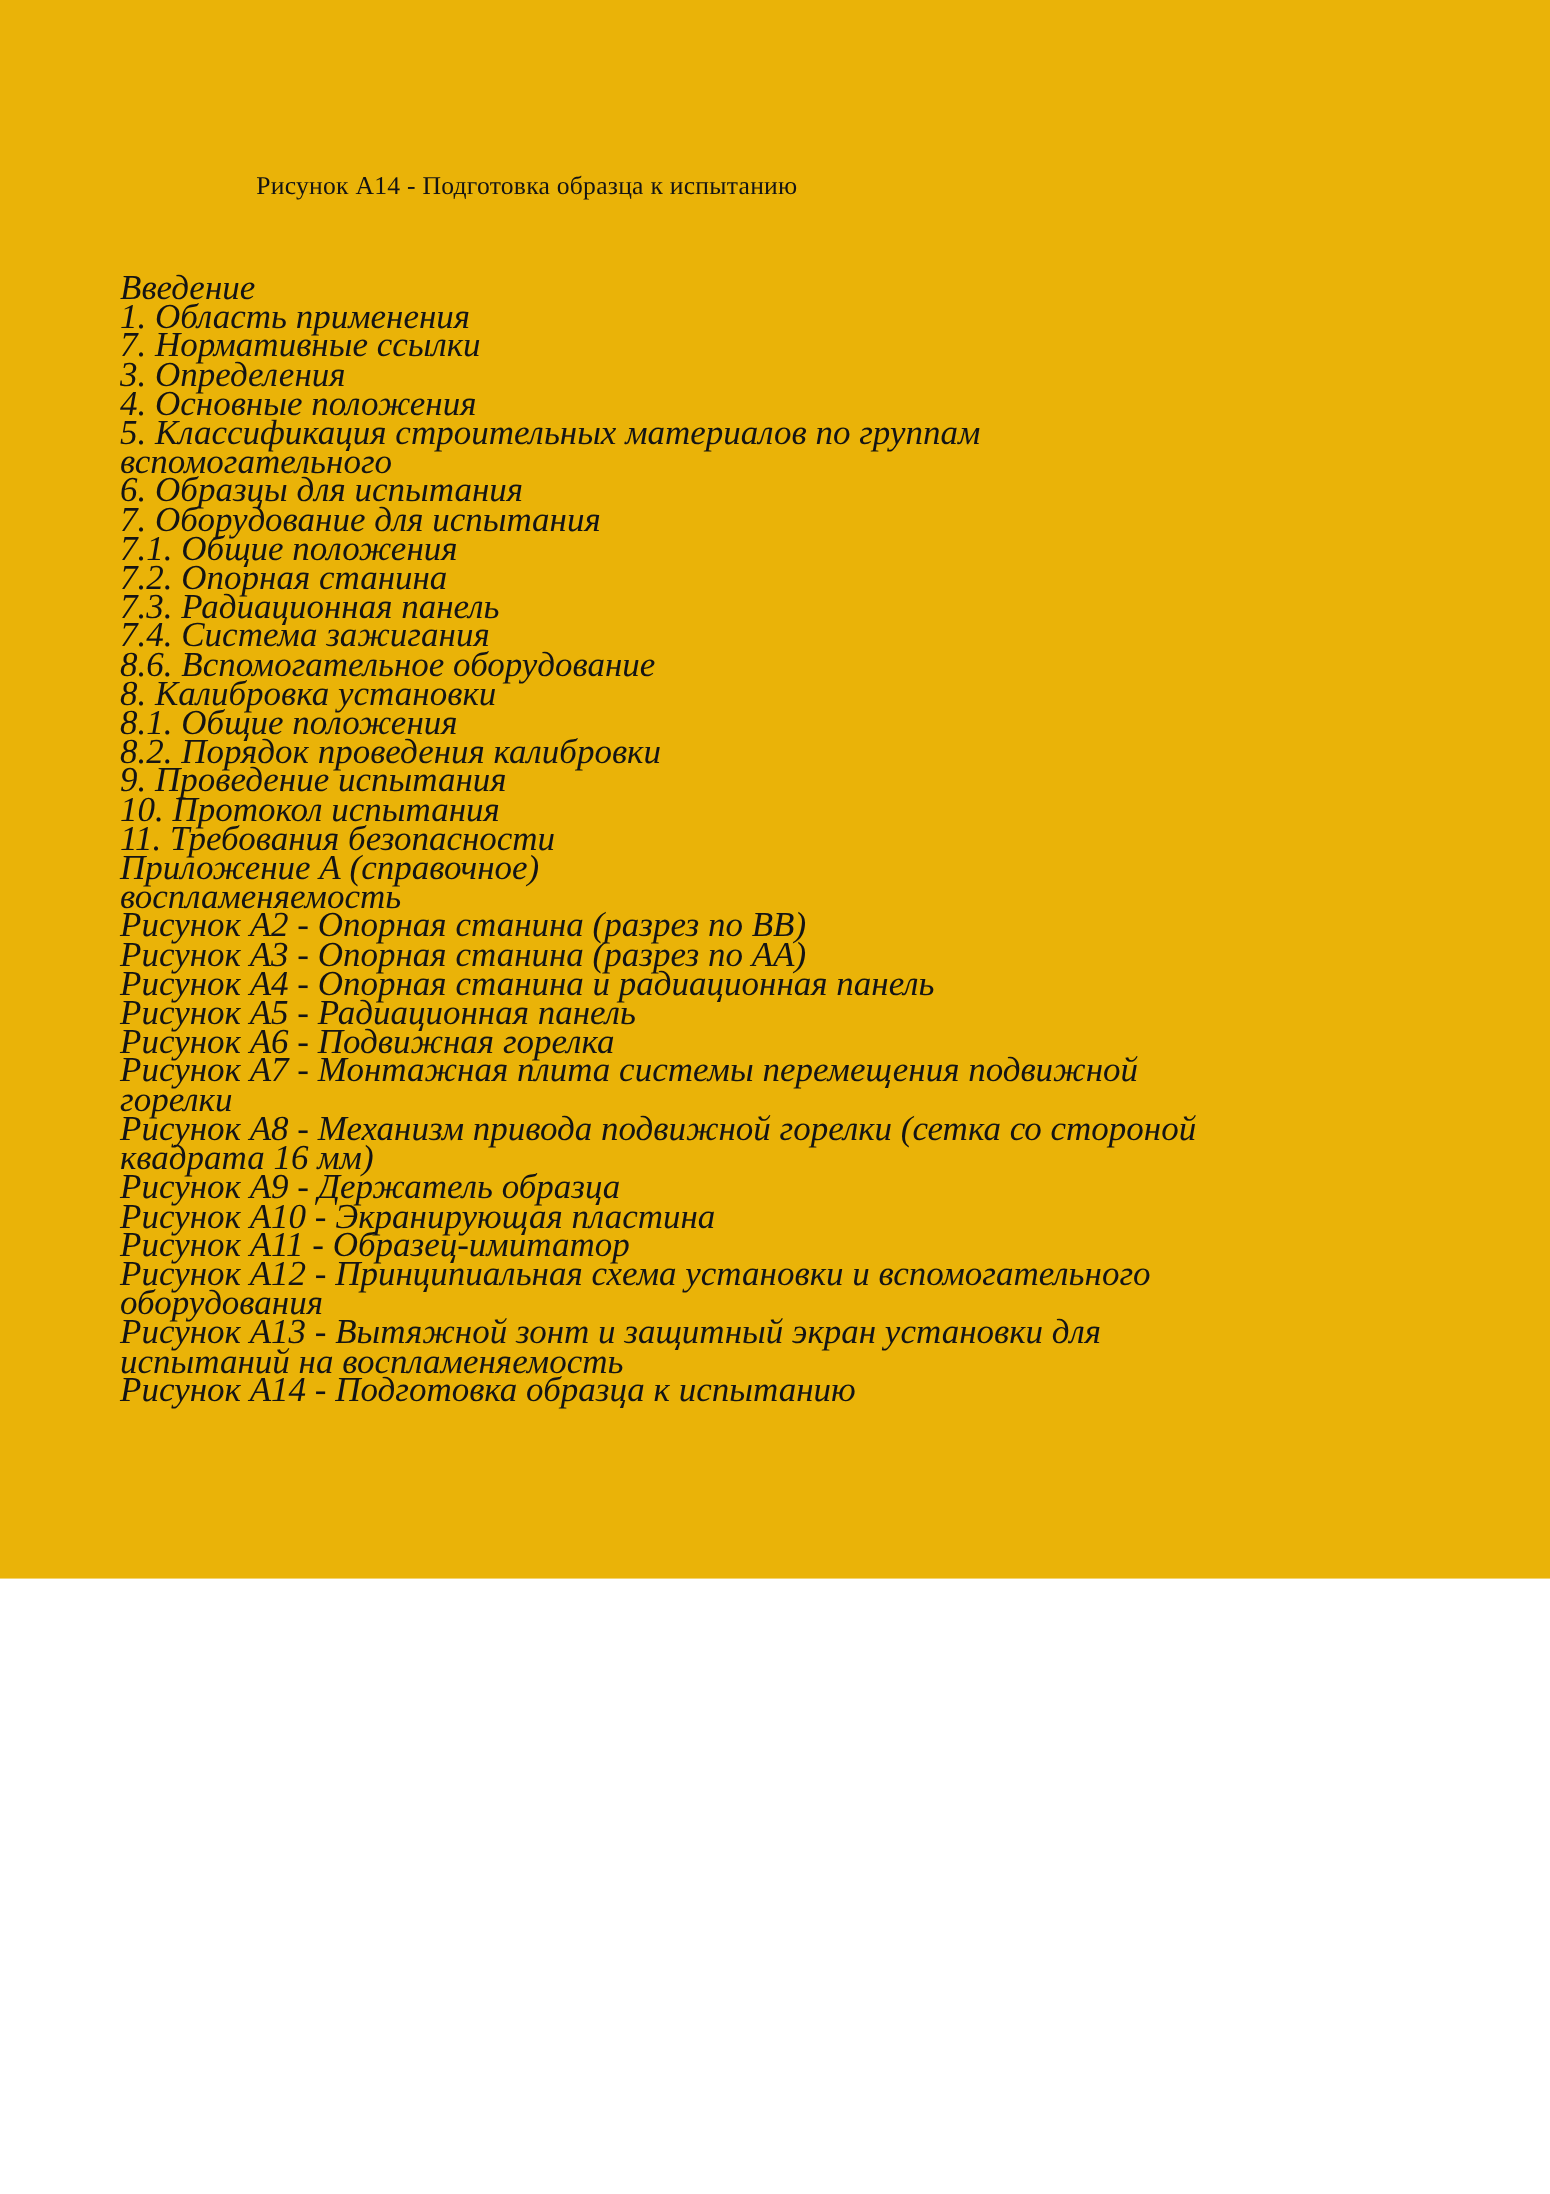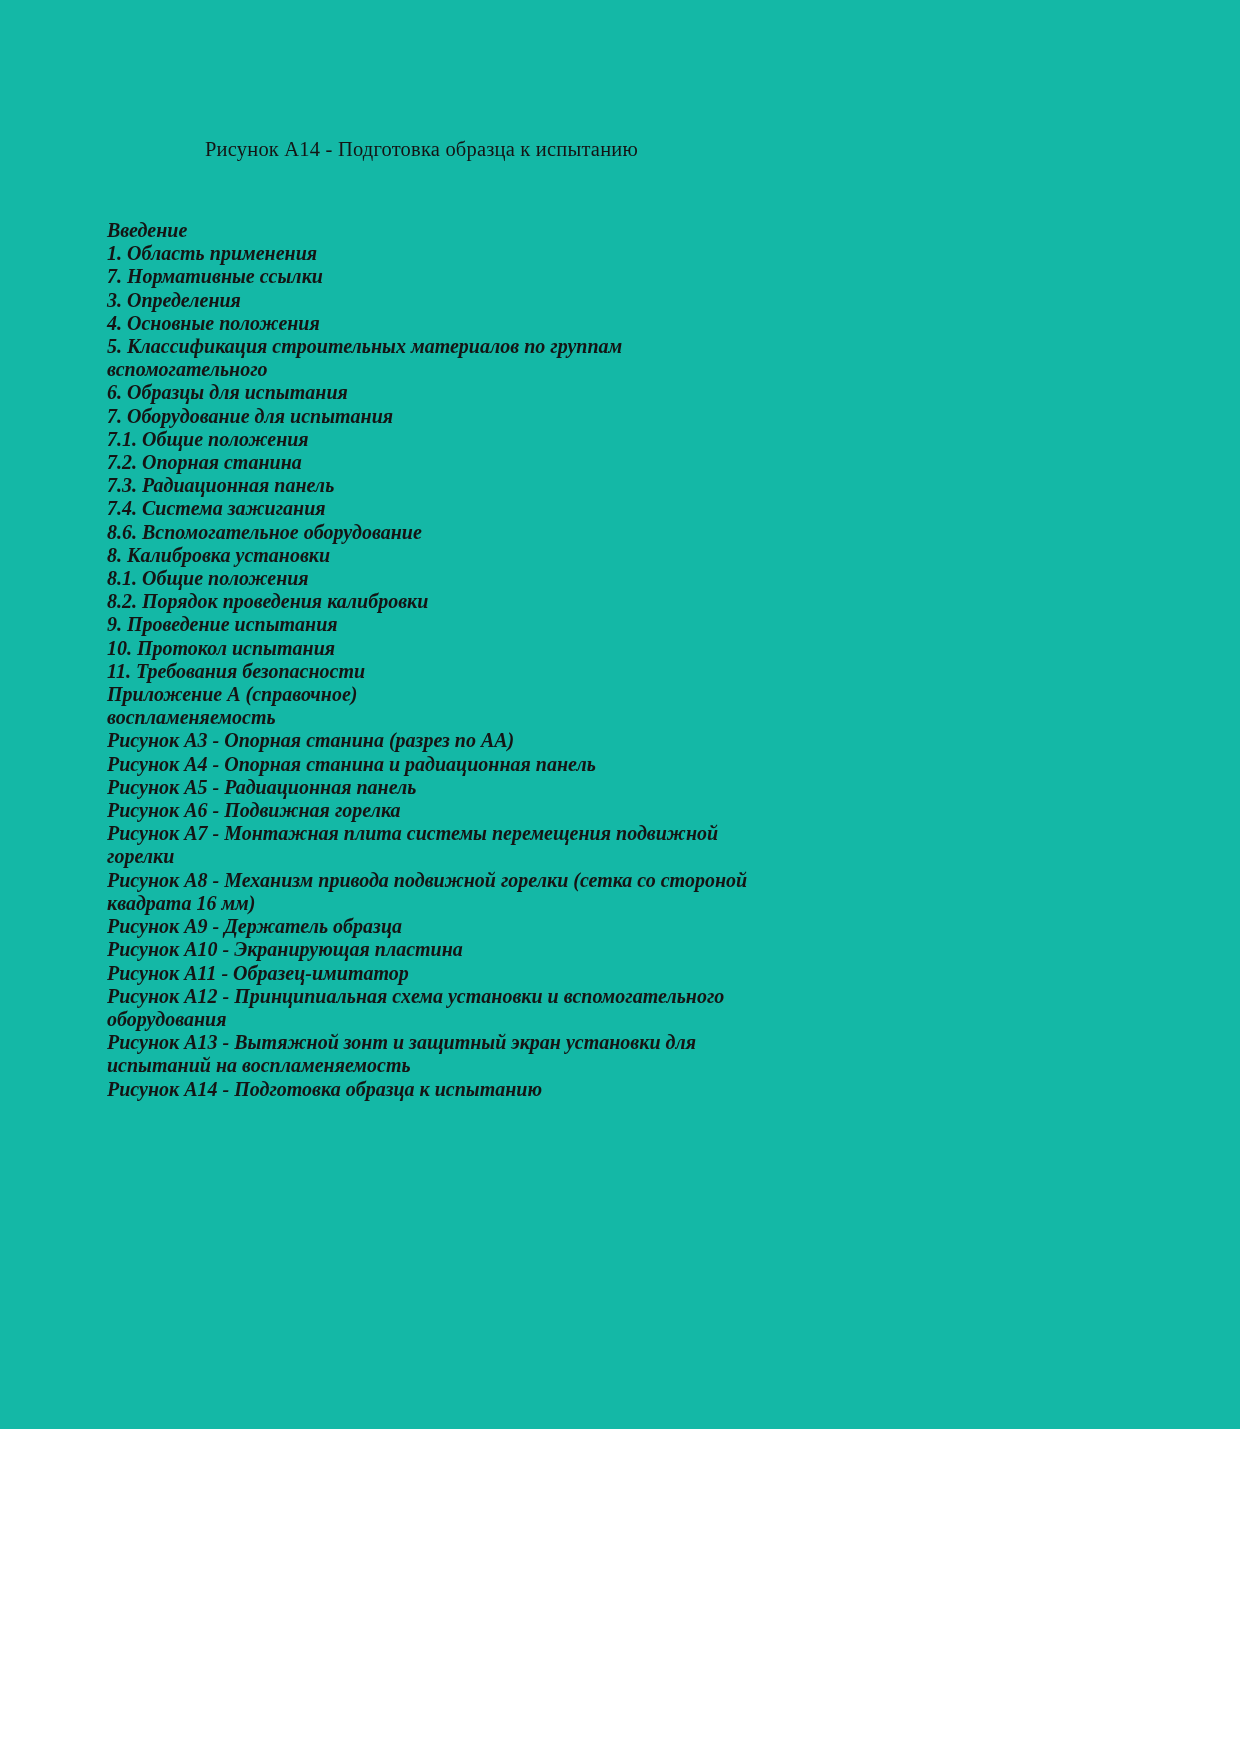--- a/index.html
+++ b/index.html
@@ -3,45 +3,44 @@
 <meta charset="utf-8">
 <style>
   html, body {
     margin: 0;
     padding: 0;
     background: #ffffff;
   }
   .page {
     position: relative;
     width: 1240px;
-    height: 1429px;
-    background: #14b8a6;
+    height: 1263px;
+    background: #eab308;
     overflow: hidden;
     font-family: "Liberation Serif", serif;
     color: #141414;
   }
   .doc-title {
     position: absolute;
     left: 205px;
     top: 138px;
     font-size: 20.5px;
     font-style: normal;
     font-weight: normal;
     white-space: nowrap;
     letter-spacing: 0.2px;
   }
   .toc {
     position: absolute;
-    left: 107px;
+    left: 96px;
     top: 219px;
     width: 660px;
-    font-size: 20px;
+    font-size: 28px;
     font-style: italic;
     line-height: 23.2px;
-    font-weight: bold;
   }
   .toc-line {
     white-space: nowrap;
   }
 </style>
 </head>
 <body>
 
 <div class="page">
   <div class="doc-title">Рисунок А14 - Подготовка образца к испытанию</div>
@@ -62,20 +61,21 @@
       <div class="toc-line">7.4. Система зажигания</div>
       <div class="toc-line">8.6. Вспомогательное оборудование</div>
       <div class="toc-line">8. Калибровка установки</div>
       <div class="toc-line">8.1. Общие положения</div>
       <div class="toc-line">8.2. Порядок проведения калибровки</div>
       <div class="toc-line">9. Проведение испытания</div>
       <div class="toc-line">10. Протокол испытания</div>
       <div class="toc-line">11. Требования безопасности</div>
       <div class="toc-line">Приложение А (справочное)</div>
       <div class="toc-line">воспламеняемость</div>
+      <div class="toc-line">Рисунок А2 - Опорная станина (разрез по ВВ)</div>
       <div class="toc-line">Рисунок А3 - Опорная станина (разрез по АА)</div>
       <div class="toc-line">Рисунок А4 - Опорная станина и радиационная панель</div>
       <div class="toc-line">Рисунок А5 - Радиационная панель</div>
       <div class="toc-line">Рисунок А6 - Подвижная горелка</div>
       <div class="toc-line">Рисунок А7 - Монтажная плита системы перемещения подвижной</div>
       <div class="toc-line">горелки</div>
       <div class="toc-line">Рисунок А8 - Механизм привода подвижной горелки (сетка со стороной</div>
       <div class="toc-line">квадрата 16 мм)</div>
       <div class="toc-line">Рисунок А9 - Держатель образца</div>
       <div class="toc-line">Рисунок А10 - Экранирующая пластина</div>

